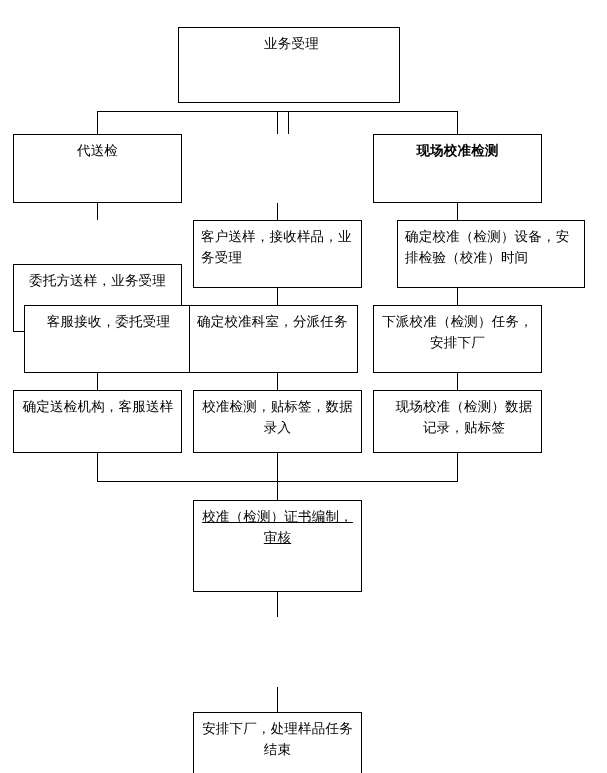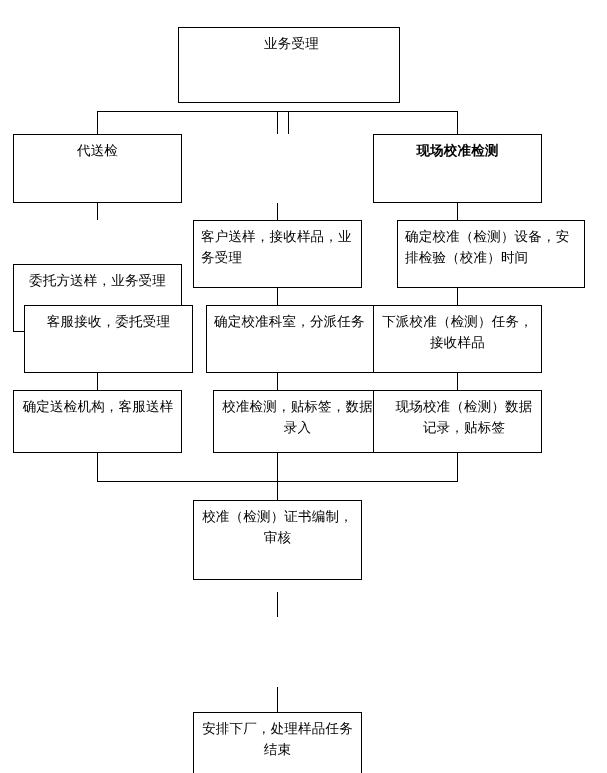--- a/index.html
+++ b/index.html
@@ -95,40 +95,40 @@
   <div class="node align-center" style="left:13px; top:305px; width:169px; height:68px;margin-left:11px;">
     <span class="node-text">客服接收，委托受理</span>
   </div>
   <div class="node align-center" style="left:13px; top:390px; width:169px; height:63px;padding-left:8px;">
     <span class="node-text">确定送检机构，客服送样</span>
   </div>
 
   <div class="node align-left" style="left:193px; top:220px; width:169px; height:68px;">
     <span class="node-text">客户送样，接收样品，业务受理</span>
   </div>
-  <div class="node align-left" style="left:206px; top:305px; width:169px; height:68px;">
+  <div class="node align-left" style="left:189px; top:305px; width:169px; height:68px;">
     <span class="node-text">确定校准科室，分派任务</span>
   </div>
-  <div class="node align-center" style="left:193px; top:390px; width:169px; height:63px;margin-left:20px;">
+  <div class="node align-center" style="left:193px; top:390px; width:169px; height:63px;">
     <span class="node-text">校准检测，贴标签，数据录入</span>
   </div>
 
   <div class="node align-center" style="left:373px; top:134px; width:169px; height:69px;font-weight:bold;">
     <span class="node-text">现场校准检测</span>
   </div>
   <div class="node align-left" style="left:373px; top:220px; width:188px; height:68px;margin-left:24px;">
     <span class="node-text">确定校准（检测）设备，安排检验（校准）时间</span>
   </div>
   <div class="node align-center" style="left:373px; top:305px; width:169px; height:68px;">
-    <span class="node-text">下派校准（检测）任务，接收样品</span>
+    <span class="node-text">下派校准（检测）任务，安排下厂</span>
   </div>
   <div class="node align-center" style="left:373px; top:390px; width:169px; height:63px;padding-left:20px;">
     <span class="node-text">现场校准（检测）数据记录，贴标签</span>
   </div>
 
-  <div class="node align-center" style="left:193px; top:500px; width:169px; height:80px;">
+  <div class="node align-center" style="left:193px; top:500px; width:169px; height:92px;text-decoration:underline;">
     <span class="node-text">校准（检测）证书编制，审核</span>
   </div>
   <div class="node align-center" style="left:193px; top:712px; width:169px; height:72px;">
     <span class="node-text">安排下厂，处理样品任务结束</span>
   </div>
 
 </div>
 
 </body></html>

